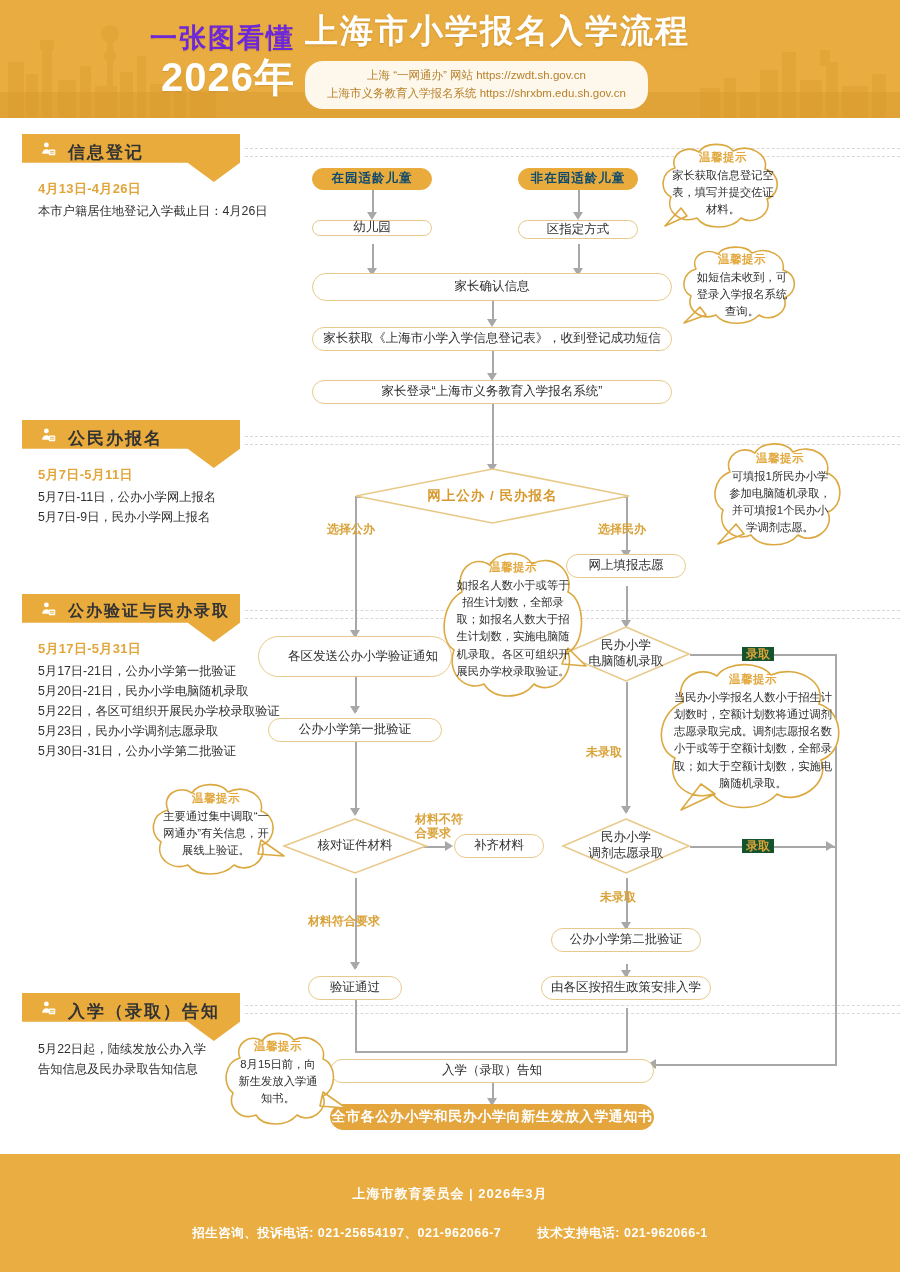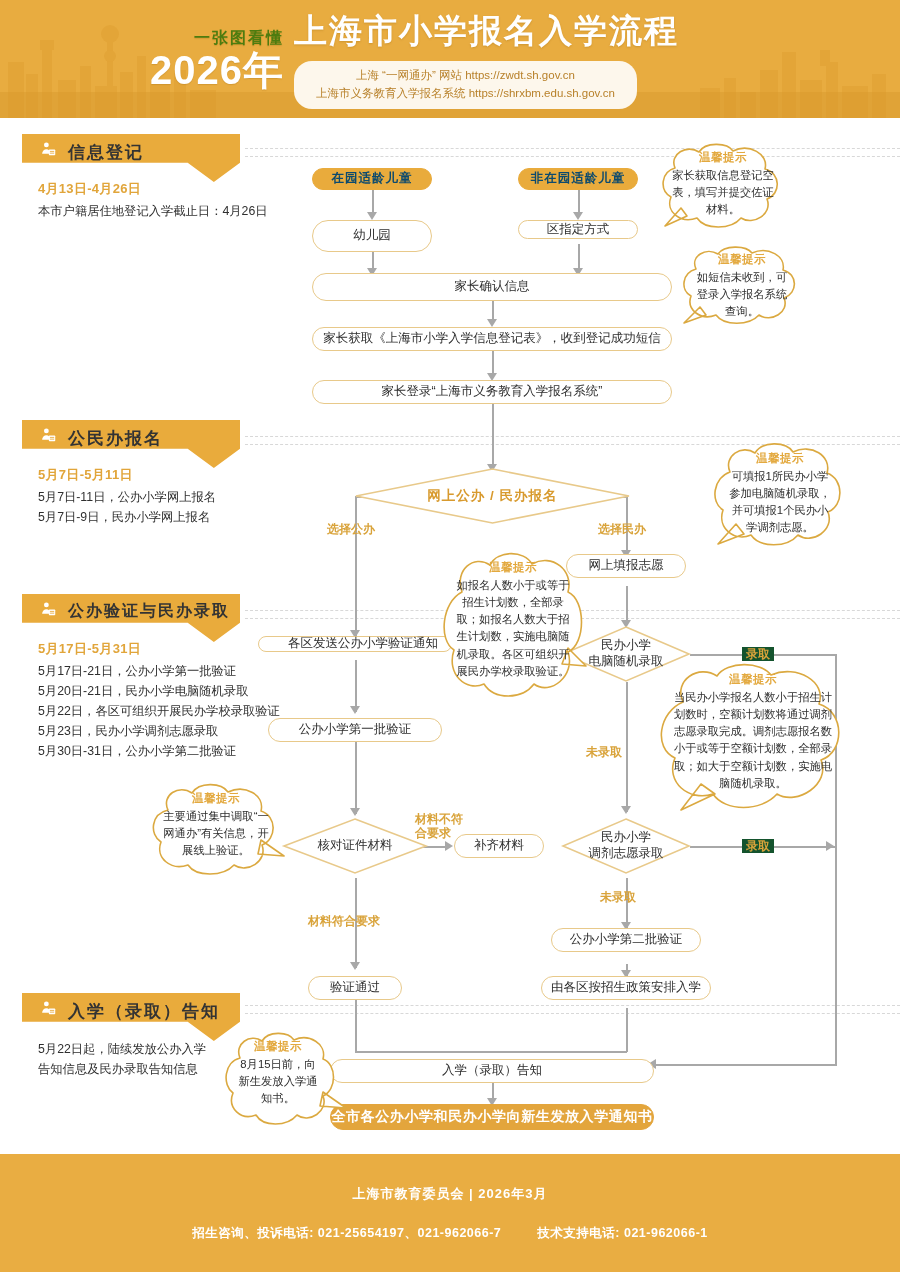--- a/index.html
+++ b/index.html
@@ -14,21 +14,21 @@
   
   .header {
     position: absolute; left: 0; top: 0; width: 900px; height: 118px;
     background: linear-gradient(90deg,#e8ab3e 0%, #eeb council 0%, #e9ad41 50%, #e3a336 100%);
     overflow: hidden;
   }
   .header-bg { position:absolute; inset:0; background:#e8ac40; }
   .skyline { position:absolute; bottom:0; left:0; width:900px; height:118px; }
   .hdr-inner { position: relative; z-index: 3; display:flex; align-items:center; height:100%; padding-left:150px; }
   .hdr-left { text-align:right; padding-right:10px; }
-  .hdr-line1 { font-size: 16px; color:#4d7c0f; letter-spacing:2px; font-weight:bold; text-shadow:0 1px 1px rgba(150,100,10,.25); }
+  .hdr-line1 { font-size: 27px; color:#6d28d9; letter-spacing:2px; font-weight:bold; text-shadow:0 1px 1px rgba(150,100,10,.25); }
   .hdr-year { font-size: 40px; color:#fff; font-weight:bold; letter-spacing:1px; line-height:1.05; text-shadow:0 1px 1px rgba(150,100,10,.25);}
   .hdr-right { }
   .hdr-title { font-size: 33px; color:#fff; font-weight:bold; letter-spacing:2px; text-shadow:0 1px 2px rgba(150,100,10,.3); white-space:nowrap;}
   .url-pill {
     margin-top:7px; background:#fdf7ec; border-radius:18px; padding:6px 22px;
     display:inline-block; text-align:center;
   }
   .url-line { font-size:11.5px; color:#b8812a; line-height:1.55; white-space:nowrap; }
   .sec-label { font-size:17px; font-weight:bold; letter-spacing:2px; white-space:nowrap; }
   .sec-icon { width:17px; height:17px; margin-right:11px; flex:0 0 auto; }
@@ -308,36 +308,36 @@
 <div class="elbl" style="left:600px; top:890px;">未录取</div>
 <div class="elbl wrap" style="left:415px; top:812px;">
   <div>材料不符</div>
   <div>合要求</div>
 </div>
 <div class="elbl" style="left:308px; top:914px;">材料符合要求</div>
 
 <div class="node filled" style="left:312px; top:168px; width:120px; height:22px;">在园适龄儿童</div>
 <div class="node filled" style="left:518px; top:168px; width:120px; height:22px;">非在园适龄儿童</div>
 
-<div class="node" style="left:312px; top:220px; width:120px; height:32px;">幼儿园</div>
+<div class="node" style="left:312px; top:220px; width:120px; height:16px;">幼儿园</div>
 <div class="node" style="left:518px; top:220px; width:120px; height:19px;">区指定方式</div>
 
 <div class="node" style="left:312px; top:273px; width:360px; height:28px;">家长确认信息</div>
 <div class="node" style="left:312px; top:327px; width:360px; height:24px;">家长获取《上海市小学入学信息登记表》，收到登记成功短信</div>
 <div class="node" style="left:312px; top:380px; width:360px; height:24px;">家长登录“上海市义务教育入学报名系统”</div>
 
 <div class="dmd gold" style="left:355px; top:468px; width:275px; height:56px;">
   <svg viewBox="0 0 275 56" preserveAspectRatio="none">
     <polygon points="137.5,1 274,28 137.5,55 1,28" fill="#ffffff" stroke="#e8c98a" stroke-width="1.6"></polygon>
   </svg>
   <div class="dmd-txt">网上公办 / 民办报名</div>
 </div>
 
 <div class="node" style="left:566px; top:554px; width:120px; height:24px;">网上填报志愿</div>
-<div class="node" style="left:258px; top:636px; width:194px; height:16px;padding-left:16px;">各区发送公办小学验证通知</div>
+<div class="node" style="left:258px; top:636px; width:194px; height:41px;padding-left:16px;">各区发送公办小学验证通知</div>
 <div class="node" style="left:268px; top:718px; width:174px; height:24px;">公办小学第一批验证</div>
 
 <div class="dmd" style="left:562px; top:626px; width:128px; height:56px;">
   <svg viewBox="0 0 128 56" preserveAspectRatio="none">
     <polygon points="64,1 127,28 64,55 1,28" fill="#ffffff" stroke="#e8c98a" stroke-width="1.6"></polygon>
   </svg>
   <div class="dmd-txt">
     <div>
       <div>民办小学</div>
       <div>电脑随机录取</div>

